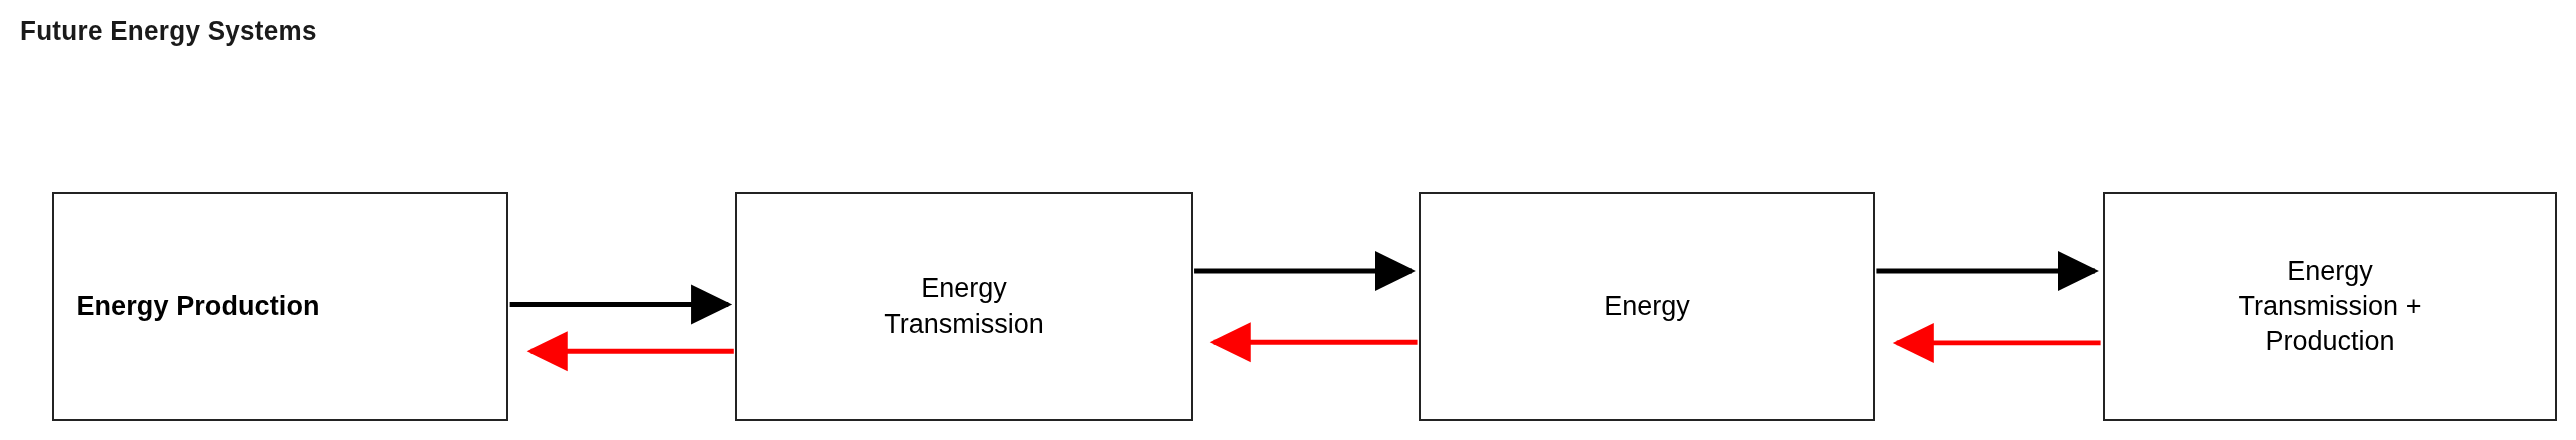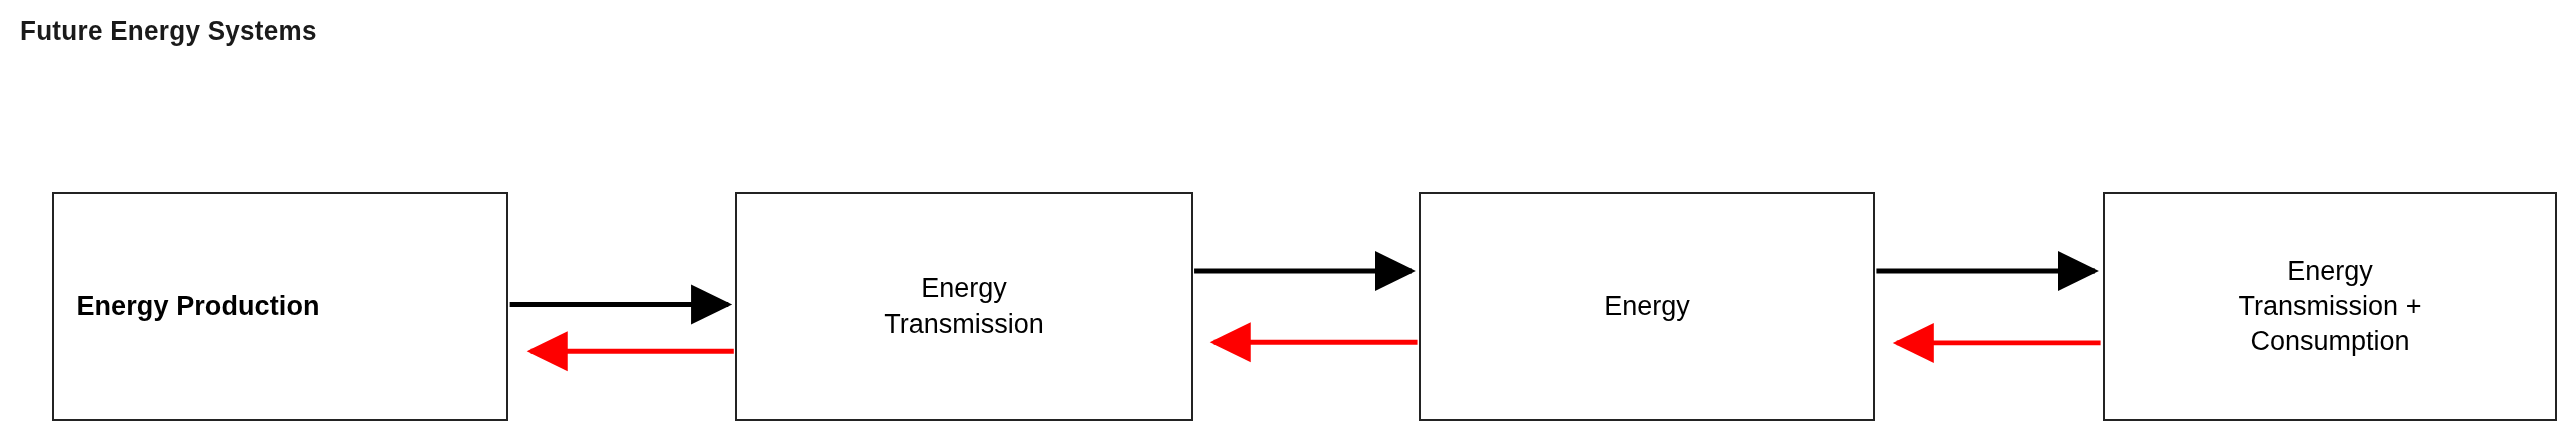--- a/index.html
+++ b/index.html
@@ -134,18 +134,18 @@
   <div id="node-distribution" class="node" style="border-color: rgb(35, 35, 35);">
     <div class="node-label">
         <div>Energy</div>
       </div>
   </div>
 
   <div id="node-consumption" class="node" style="border-color: rgb(35, 35, 35);">
     <div class="node-label">
         <div>Energy</div>
         <div>Transmission +</div>
-        <div>Consumption</div>
+        <div>Production</div>
       </div>
   </div>
 
 </div>
 
 
 </body></html>

